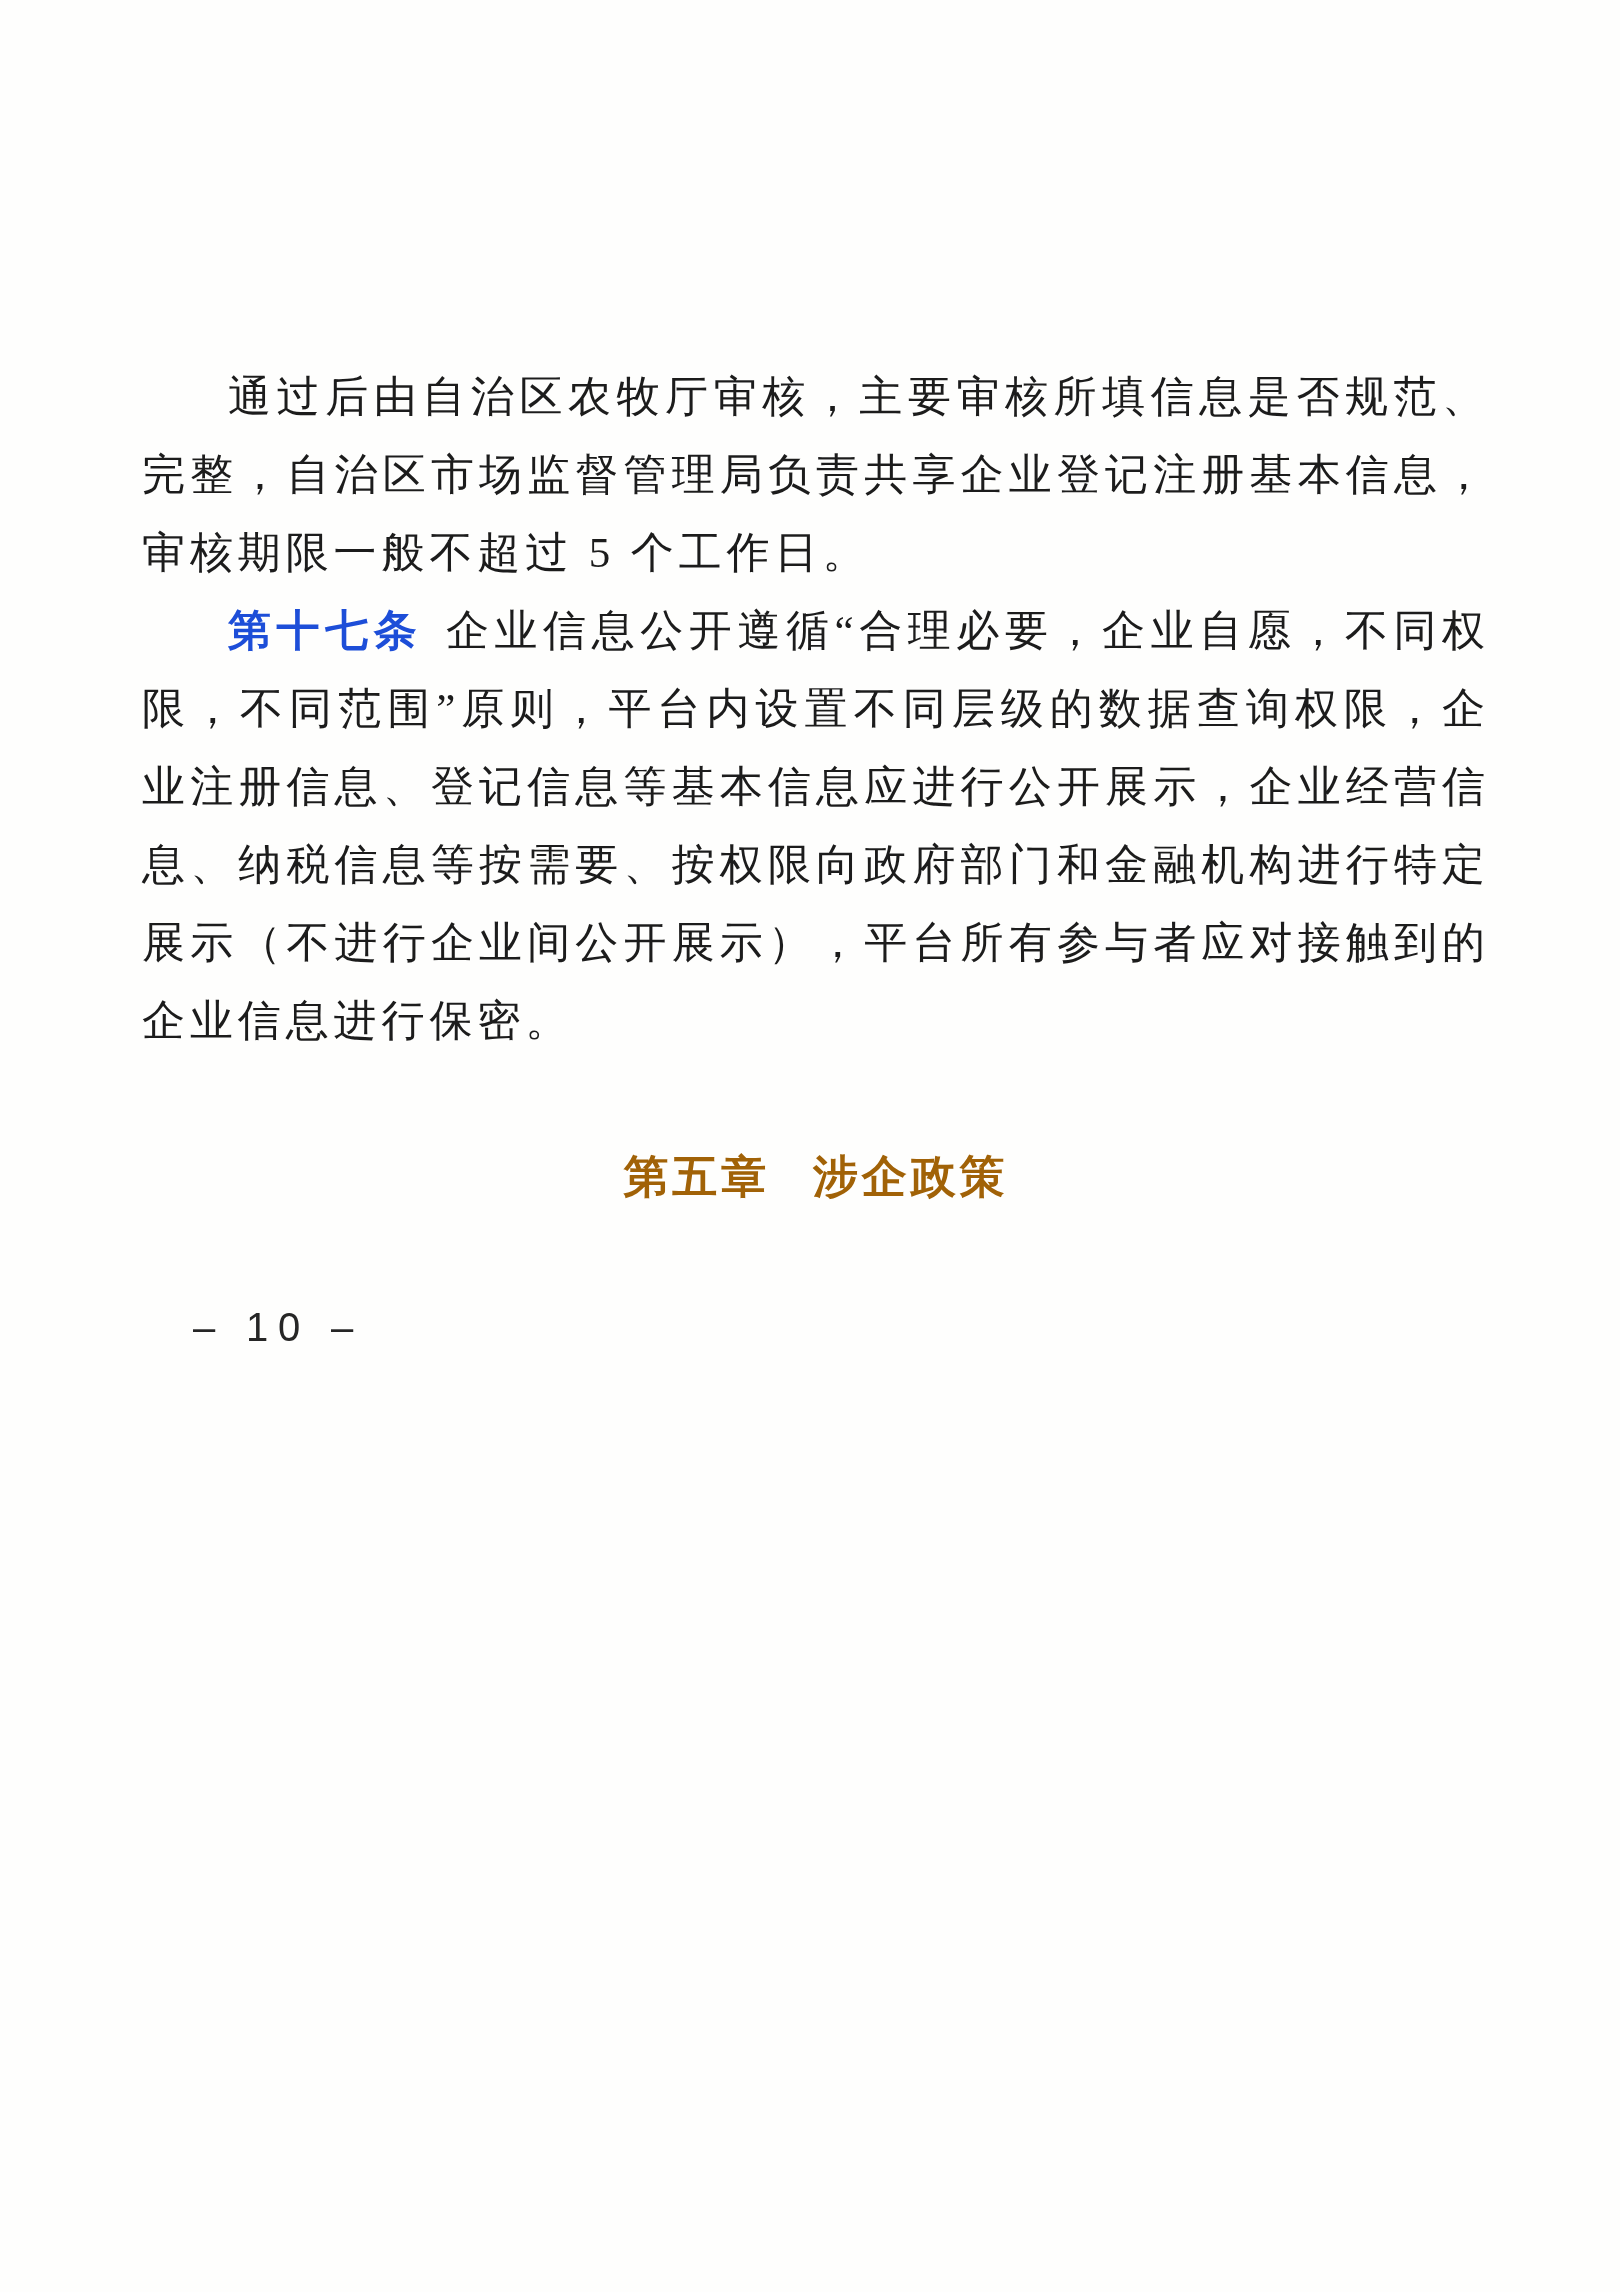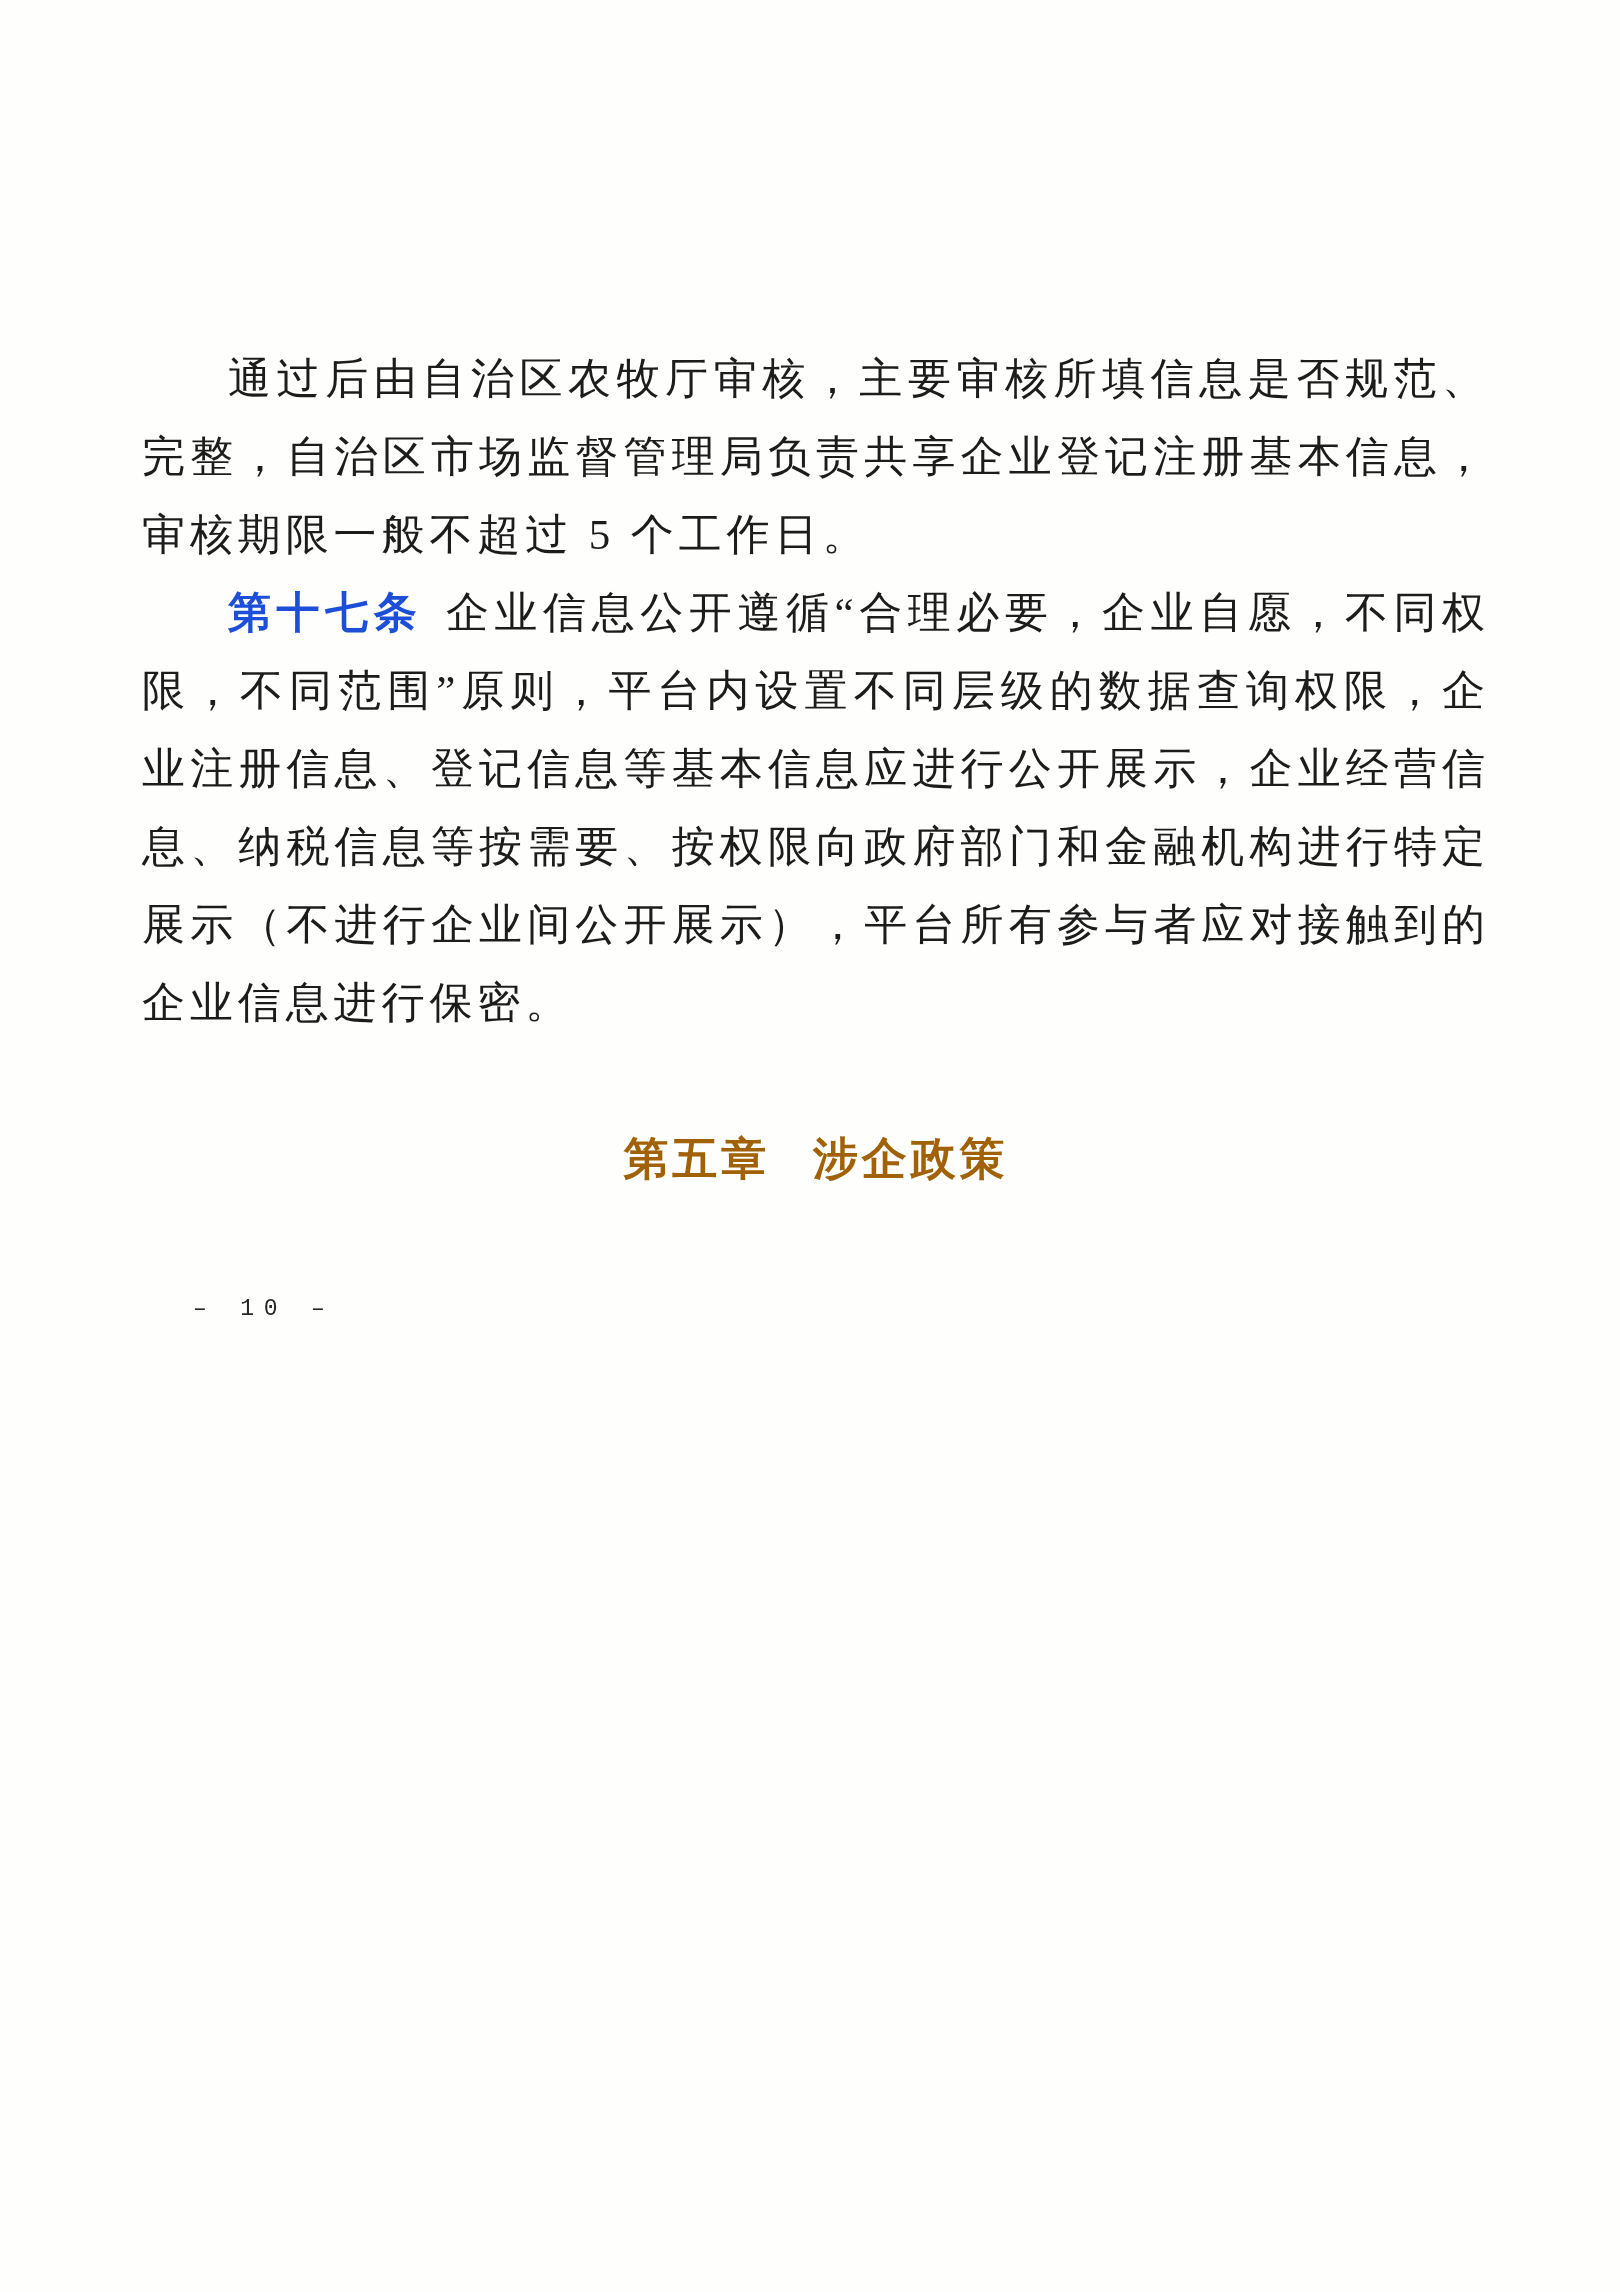--- a/index.html
+++ b/index.html
@@ -14,20 +14,21 @@
     margin: 0 auto;
     background: #fefefd;
     overflow: hidden;
     font-family: "Liberation Serif", serif;
     color: #1c1c1c;
   }
   .content {
     padding: 340px 130px 0 142px;
     width: 1348px;
     box-sizing: content-box;
+    margin-top: 18px;
   }
   .body-para {
     margin: 0;
     font-size: 43px;
     line-height: 78px;
     letter-spacing: 4.9px;
     text-align: justify;
     text-justify: inter-ideograph;
     text-indent: 2em;
     font-weight: 400;
@@ -46,25 +47,25 @@
     font-family: Liberation Serif, serif;
     font-weight: 700;
     color: #a16207;
   }
   .chapter .chap-num {
     margin-right: 0.95em;
   }
   .footer {
     margin: 7.8px 0 0 0;
     padding-left: 51px;
-    font-size: 23px;
+    font-size: 40px;
     line-height: 43px;
     letter-spacing: 9.8px;
     color: #262626;
-    font-family: Liberation Mono, monospace;
+    font-family: Liberation Sans, sans-serif;
   }
 </style>
 </head>
 <body>
 
 <div class="page">
   <div class="content">
 
     <p class="body-para"><span>通过后由自治区农牧厅审核，主要审核所填信息是否规范、完整，自治区市场监督管理局负责共享企业登记注册基本信息，审核期限一般不超过 5 个工作日。</span></p>
 

